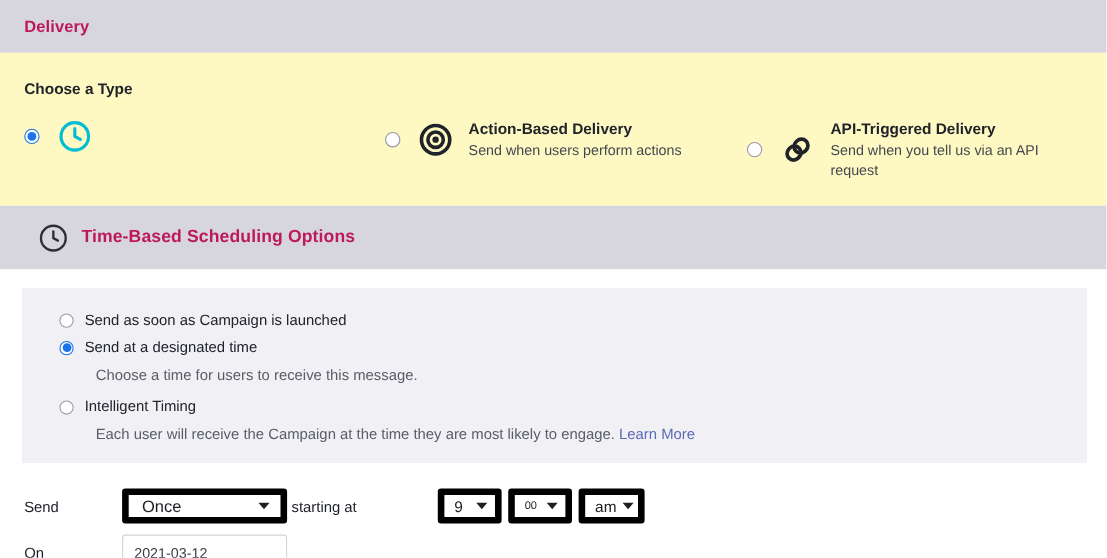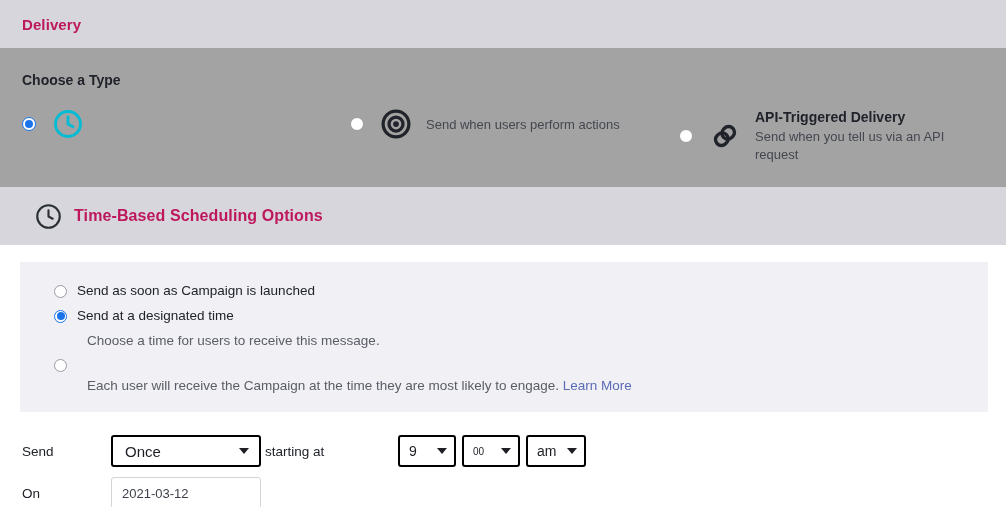--- a/index.html
+++ b/index.html
@@ -35,21 +35,21 @@
     color: #be185d;
     letter-spacing: 0.1px;
   }
   .section-bar.tall .section-bar-title {
     font-size: 16px;
     margin-left: 12px;
   }
 
   
   .type-block {
-    background: #a3a3a3;
+    background: #fef9c3;
     padding: 24px 22px 30px 22px;
     box-sizing: border-box;
     height: 139px;
   }
   .block-label {
     font-size: 14px;
     font-weight: bold;
     color: #20232a;
     margin-bottom: 20px;
   }
@@ -166,21 +166,21 @@
     height: 42px;
   }
   .form-label {
     font-size: 13.5px;
     color: #20232a;
     width: 89px;
     flex: 0 0 auto;
   }
   .select-box {
     height: 32px;
-    border: 2px solid #000000;
+    border: 6px solid #000000;
     border-radius: 3px;
     background: #ffffff;
     display: flex;
     align-items: center;
     justify-content: space-between;
     padding: 0 10px 0 12px;
     box-sizing: border-box;
     font-size: 15px;
     color: #1d1f24;
   }
@@ -249,20 +249,21 @@
     <div class="type-option opt-1">
       <div class="radio"></div>
       <div class="type-icon">
         <svg width="30" height="30" viewBox="0 0 24 24">
           <circle cx="12" cy="12" r="10.3" fill="none" stroke="#20232a" stroke-width="2.6"></circle>
           <circle cx="12" cy="12" r="5.6" fill="none" stroke="#20232a" stroke-width="2.6"></circle>
           <circle cx="12" cy="12" r="2.3" fill="#20232a"></circle>
         </svg>
       </div>
       <div class="type-text">
+        <div class="t-title">Action-Based Delivery</div>
         <div class="t-sub">Send when users perform actions</div>
       </div>
     </div>
 
     <div class="type-option opt-2">
       <div class="radio"></div>
       <div class="type-icon">
         <svg width="30" height="30" viewBox="0 0 24 24">
           <g transform="rotate(-45 12 12)">
             <rect x="3.2" y="7.3" width="10.4" height="9.4" rx="4.7" fill="none" stroke="#20232a" stroke-width="2.7"></rect>
@@ -298,20 +299,21 @@
     </div>
 
     <div class="opt-line">
       <div class="radio checked"></div>
       <span class="opt-label">Send at a designated time</span>
     </div>
     <div class="opt-desc">Choose a time for users to receive this message.</div>
 
     <div class="opt-line">
       <div class="radio"></div>
+      <span class="opt-label">Intelligent Timing</span>
     </div>
     <div class="opt-desc last">
       <span>Each user will receive the Campaign at the time they are most likely to engage.</span>
       <a class="learn-more" href="#">Learn More</a>
     </div>
 
   </div>
 </div>
 
 <div class="form-area">

